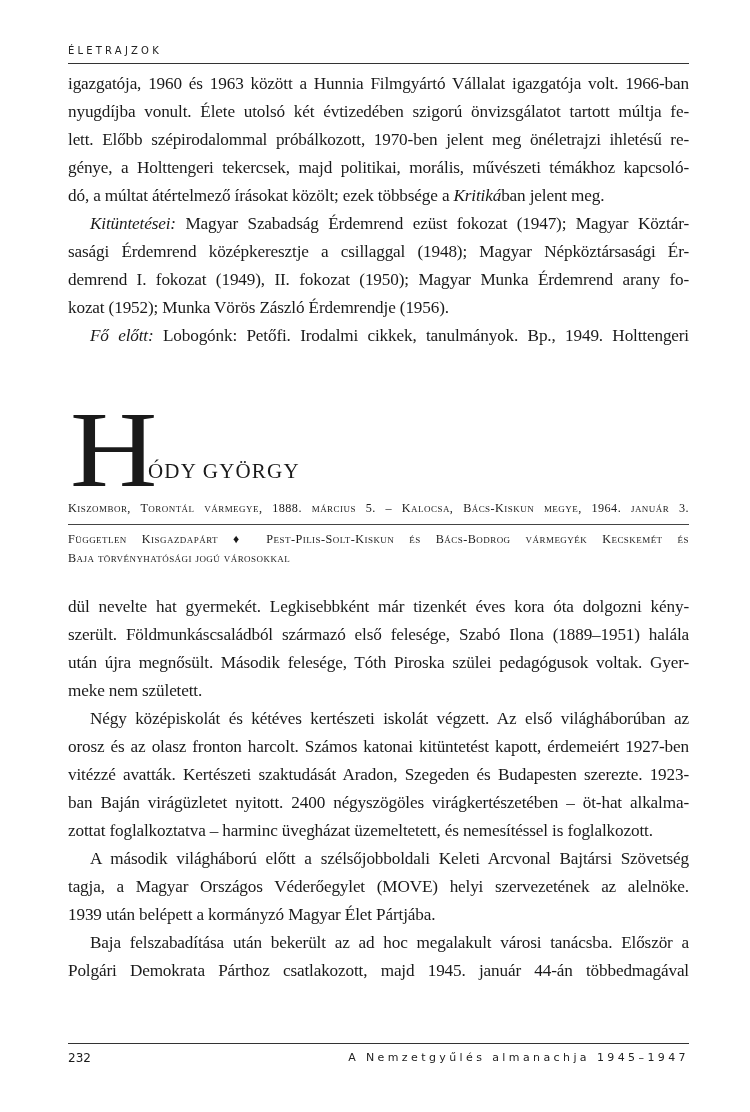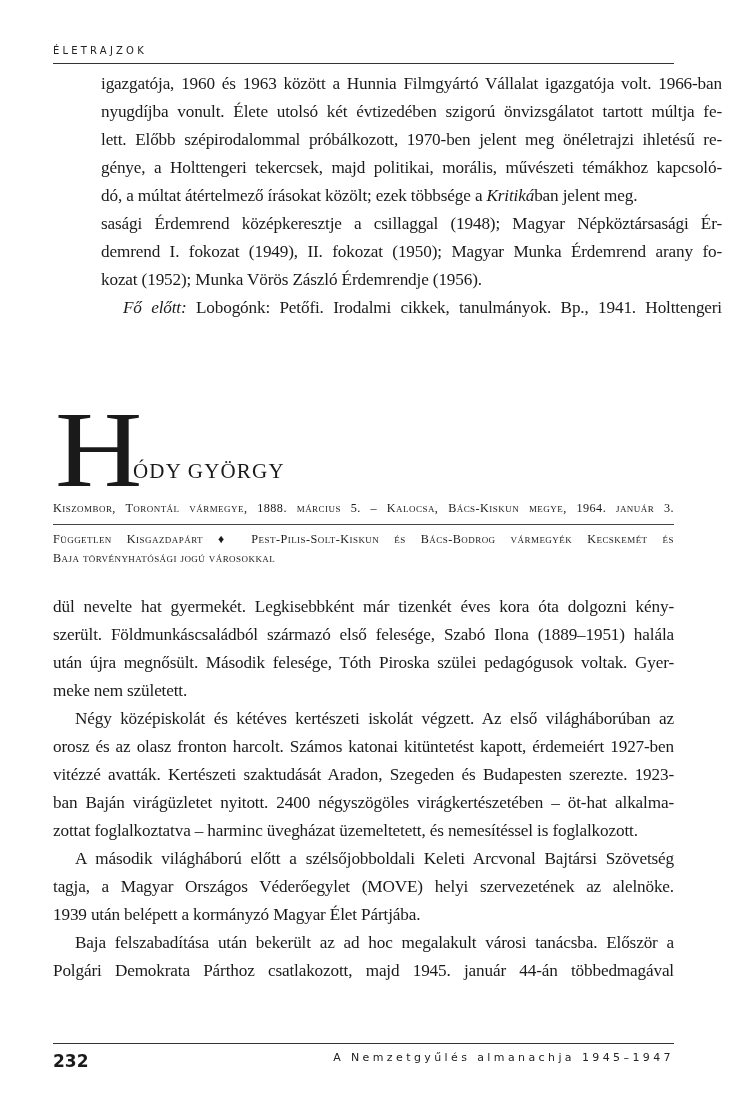--- a/index.html
+++ b/index.html
@@ -10,21 +10,21 @@
     body {
       width: 750px;
       height: 1112px;
       position: relative;
       overflow: hidden;
       color: #1a1a1a;
       font-family: "Liberation Serif", "DejaVu Serif", serif;
     }
     .page {
       position: absolute;
-      left: 53px;
+      left: 68px;
       top: 0;
       width: 621px;
       height: 788px;
     }
     .running-head {
       position: absolute;
       top: 45px;
       left: 0;
       font-family: "DejaVu Sans", sans-serif;
       font-size: 10px;
@@ -107,54 +107,55 @@
       text-align-last: justify;
     }
     .smallcaps-line.noj {
       text-align-last: left;
     }
     .footer-num {
       position: absolute;
       left: 0;
       top: 1051px;
       font-family: "DejaVu Sans", sans-serif;
-      font-weight: bold;
-      font-size: 17px;
+      font-weight: normal;
+      font-size: 12px;
       text-align: right;
     }
     .footer-title {
       position: absolute;
       right: 0;
       top: 1051px;
       font-family: "DejaVu Sans", sans-serif;
       font-size: 11px;
       letter-spacing: 3.4px;
       color: #222;
     }
   </style>
 </head>
 <body>
 
 <div class="page">
 
   <div class="running-head">ÉLETRAJZOK</div>
   <div class="rule" style="top:63px;"></div>
 
-  <div class="text-block" style="top:70px;margin-left:48px;">
+  <div class="text-block" style="top:70px;">
     <span class="line">igazgatója, 1960 és 1963 között a Hunnia Filmgyártó Vállalat igazgatója volt. 1966-ban</span>
     <span class="line">nyugdíjba vonult. Élete utolsó két évtizedében szigorú önvizsgálatot tartott múltja fe-</span>
     <span class="line">lett. Előbb szépirodalommal próbálkozott, 1970-ben jelent meg önéletrajzi ihletésű re-</span>
     <span class="line">génye, a Holttengeri tekercsek, majd politikai, morális, művészeti témákhoz kapcsoló-</span>
     <span class="line last"><span>dó, a múltat átértelmező írásokat közölt; ezek többsége a </span><span class="it">Kritiká</span><span>ban jelent meg.</span></span>
 
+    <span class="line" style="padding-left:22px; box-sizing:border-box;"><span class="it">Kitüntetései:</span><span> Magyar Szabadság Érdemrend ezüst fokozat (1947); Magyar Köztár-</span></span>
     <span class="line">sasági Érdemrend középkeresztje a csillaggal (1948); Magyar Népköztársasági Ér-</span>
     <span class="line">demrend I. fokozat (1949), II. fokozat (1950); Magyar Munka Érdemrend arany fo-</span>
     <span class="line last">kozat (1952); Munka Vörös Zászló Érdemrendje (1956).</span>
 
-    <span class="line" style="padding-left:22px; box-sizing:border-box;"><span class="it">Fő előtt:</span><span> Lobogónk: Petőfi. Irodalmi cikkek, tanulmányok. Bp., 1941. Holttengeri</span></span>
+    <span class="line" style="padding-left:22px; box-sizing:border-box;"><span class="it">Fő előtt:</span><span> Lobogónk: Petőfi. Irodalmi cikkek, tanulmányok. Bp., 1949. Holttengeri</span></span>
   </div>
 
   <div class="title-block">
     <span class="drop-cap">H</span>
     <span class="name-rest">ÓDY GYÖRGY</span>
   </div>
 
   <div class="smallcaps-line" style="top:501px;">Kiszombor, Torontál vármegye, 1888. március 5. – Kalocsa, Bács-Kiskun megye, 1964. január 3.</div>
   <div class="rule thin" style="top:524px;"></div>
   <div class="smallcaps-line" style="top:532px;">Független Kisgazdapárt ♦ Pest-Pilis-Solt-Kiskun és Bács-Bodrog vármegyék Kecskemét és</div>

